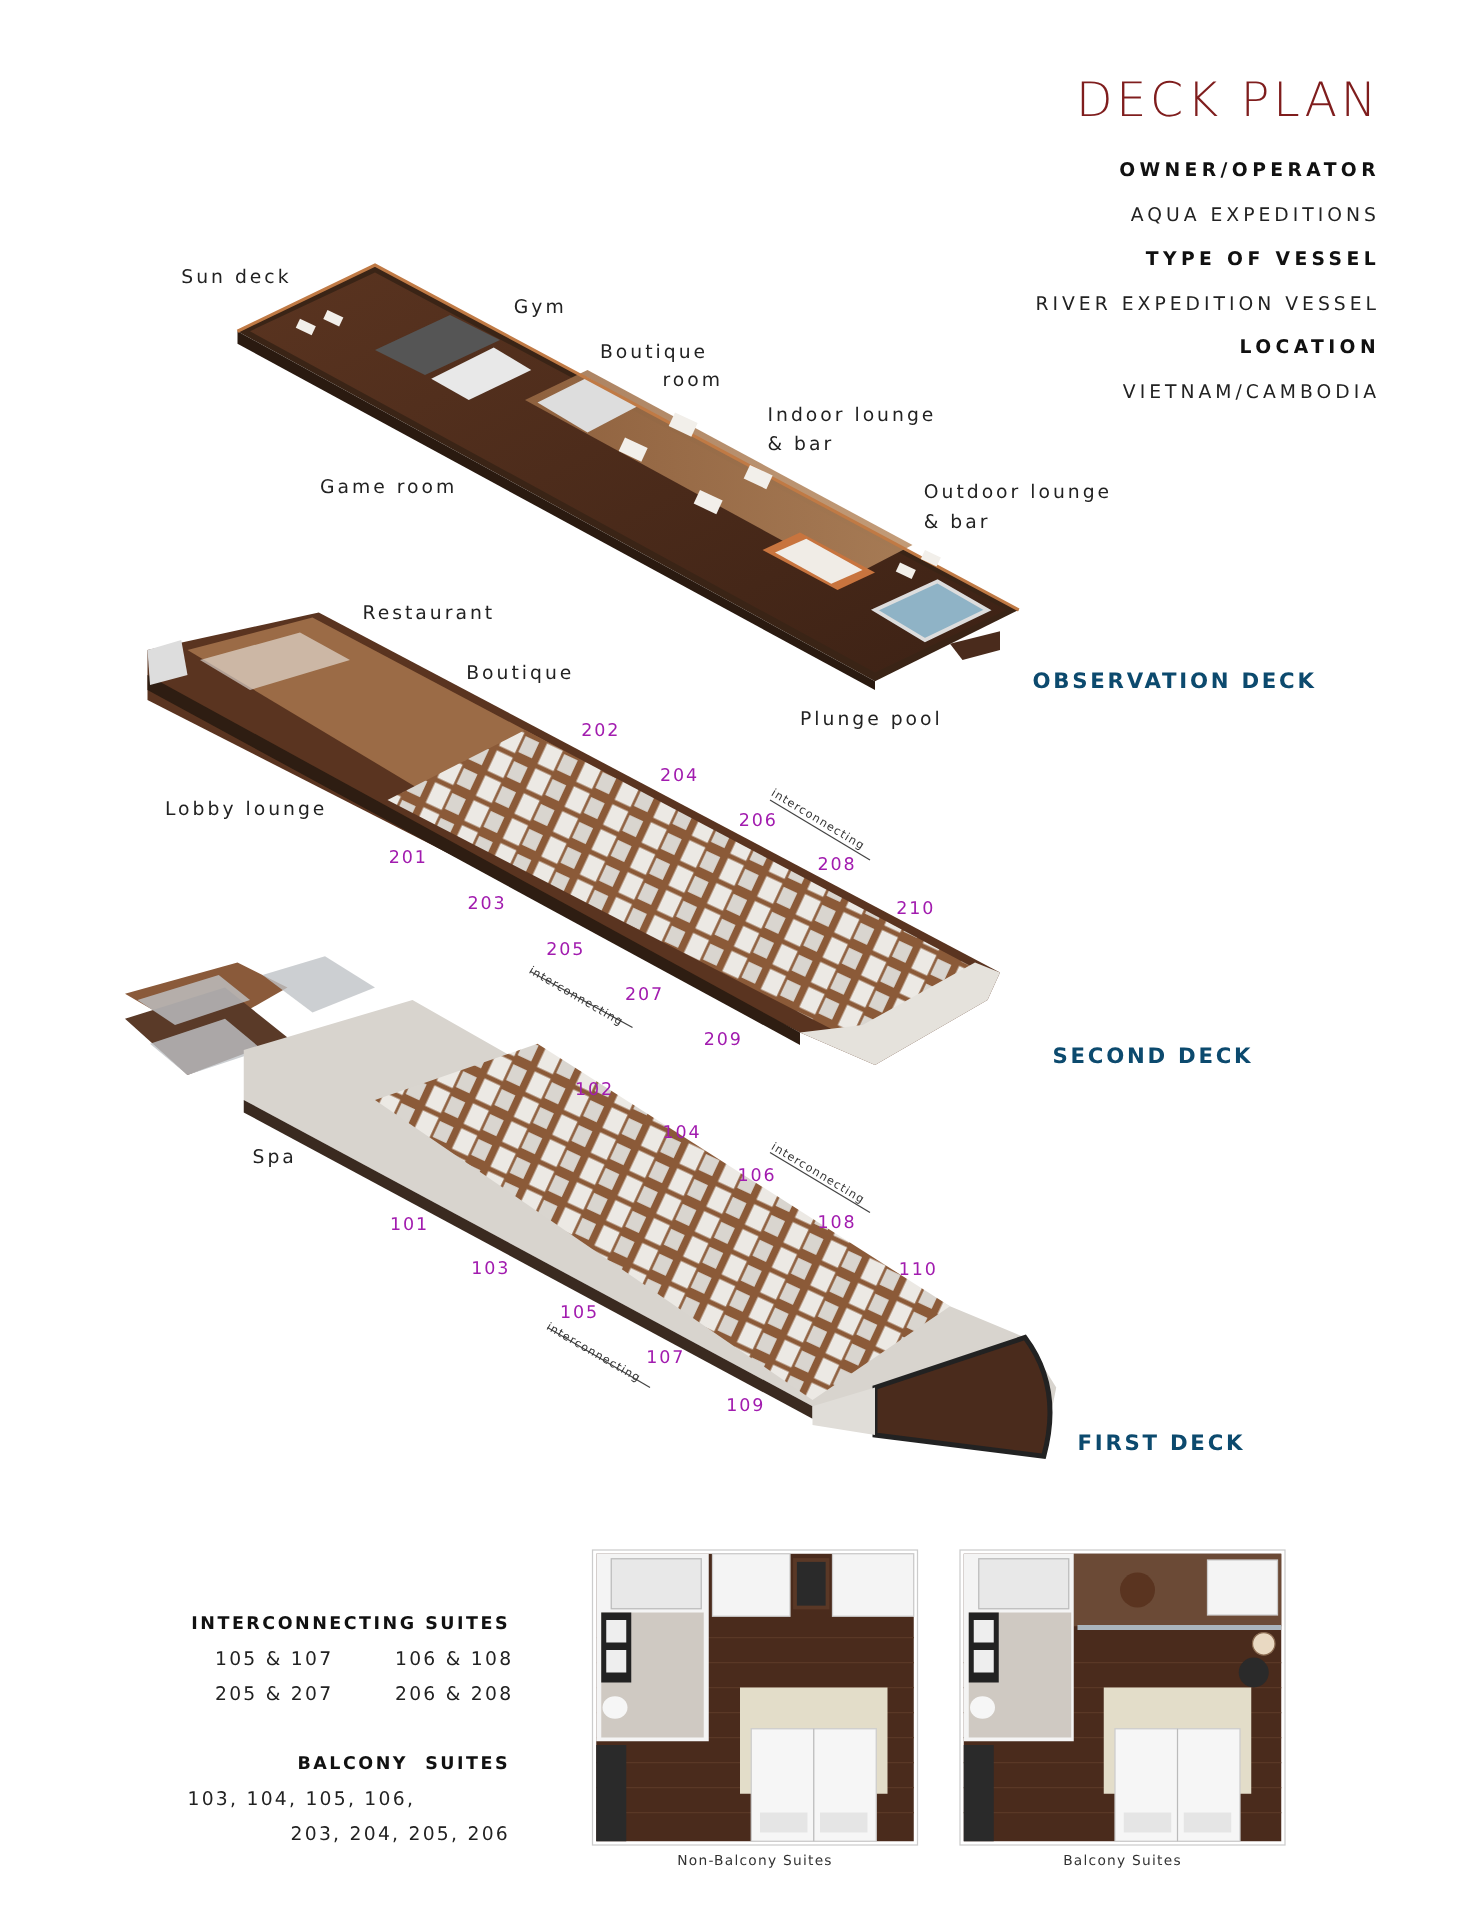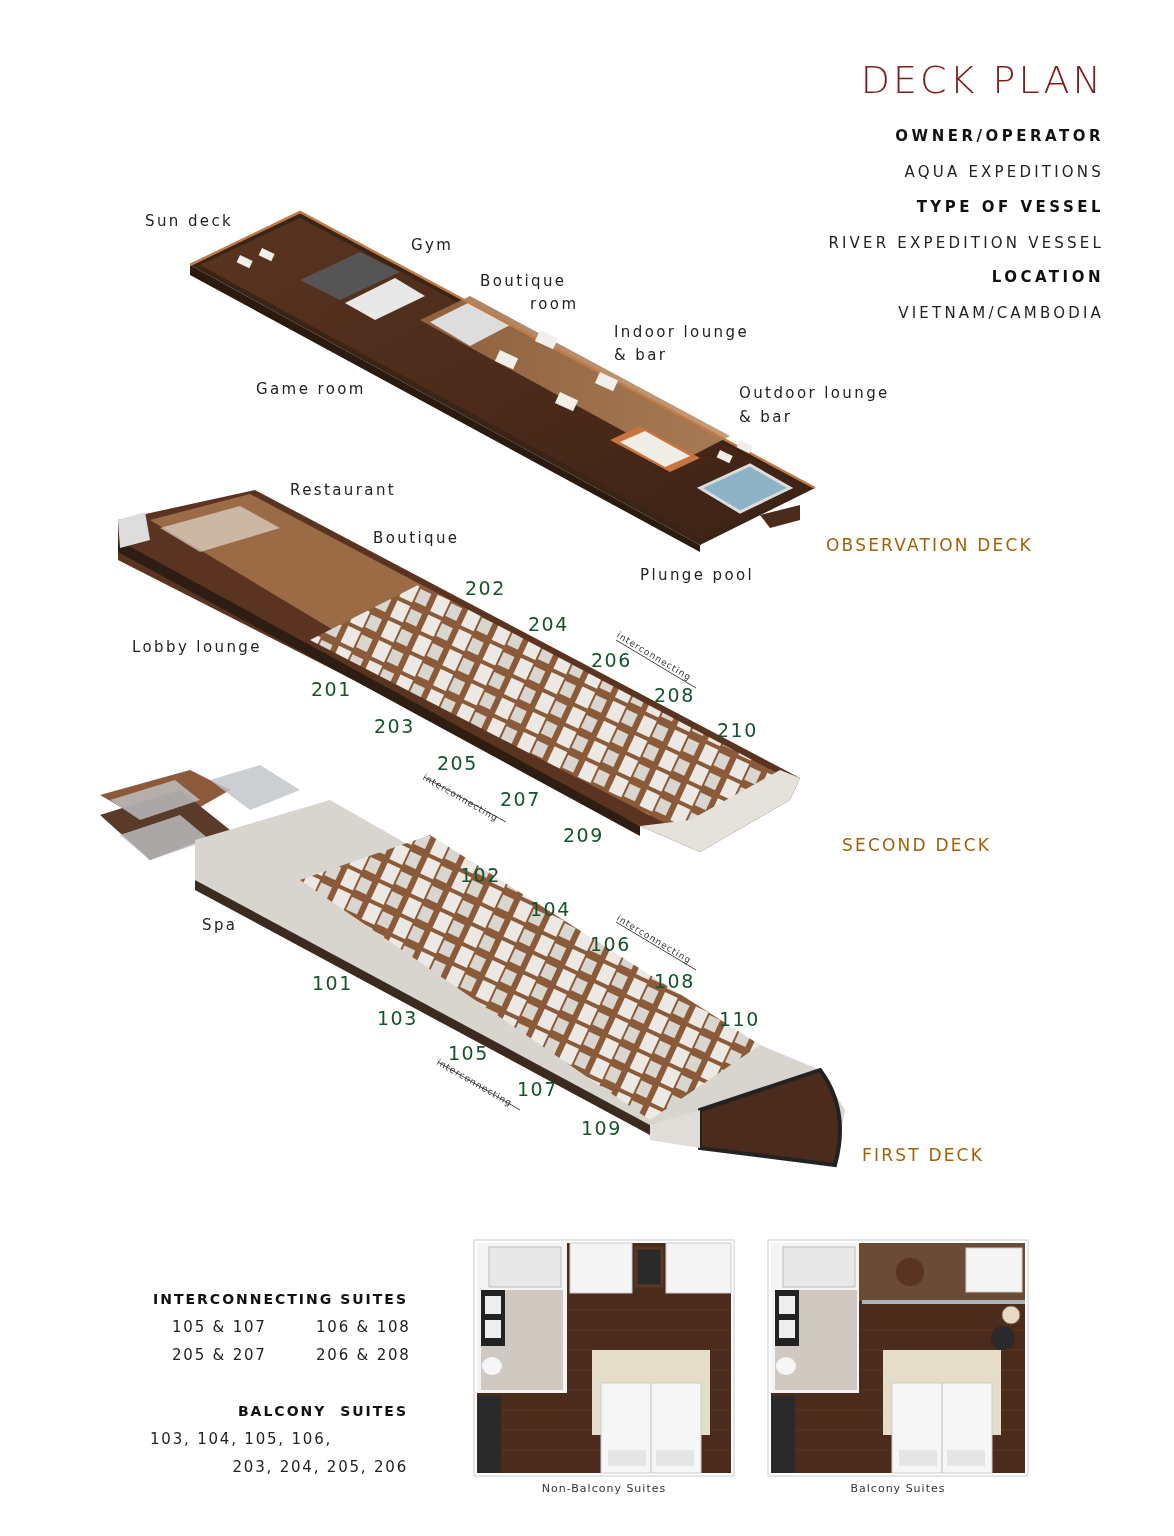--- a/index.html
+++ b/index.html
@@ -5,22 +5,22 @@
   html, body { margin:0; padding:0; background:#ffffff; }
   body { width:1174px; height:1536px; position:relative; overflow:hidden;
          font-family:"DejaVu Sans", sans-serif; color:#222; }
   .abs { position:absolute; }
   .title { right:70px; top:58px; font-size:38px; letter-spacing:3px; color:#7f1d1d; font-weight:300;
            font-family:"DejaVu Sans", sans-serif; }
   .info { right:70px; text-align:right; }
   .info .k { font-size:15px; font-weight:bold; letter-spacing:3.5px; color:#111; }
   .info .v { font-size:15px; letter-spacing:3.2px; color:#222; margin-top:18px; }
   .lbl { font-size:15px; letter-spacing:2.4px; color:#222; white-space:nowrap; }
-  .num { font-size:19px; letter-spacing:1.5px; color:#14532d; }
-  .deck { font-size:17px; letter-spacing:2.2px; color:#a16207; white-space:nowrap; }
+  .num { font-size:14px; letter-spacing:1.5px; color:#a21caf; }
+  .deck { font-size:17px; letter-spacing:2.2px; color:#0c4a6e; white-space:nowrap;font-weight:bold; }
   .ic { font-size:9px; letter-spacing:1px; color:#333; border-bottom:1px solid #444; padding-bottom:1px;
         transform-origin:left top; white-space:nowrap; }
   .legend-h { font-size:14px; font-weight:bold; letter-spacing:2px; color:#111; text-align:right; }
   .legend-v { font-size:15px; letter-spacing:1.8px; color:#222; }
   .cap { font-size:11px; letter-spacing:1px; color:#333; text-align:center; }
   svg { position:absolute; left:0; top:0; }
 </style>
 </head>
 <body>
 

